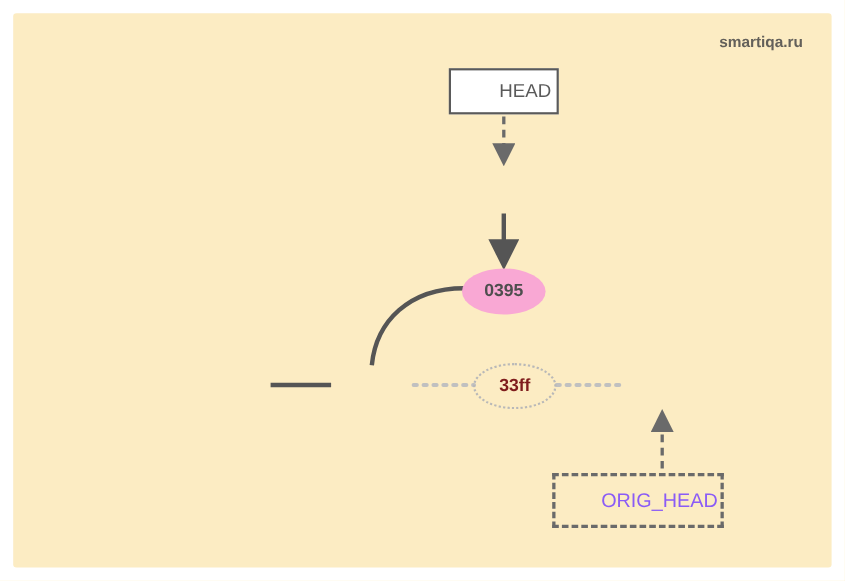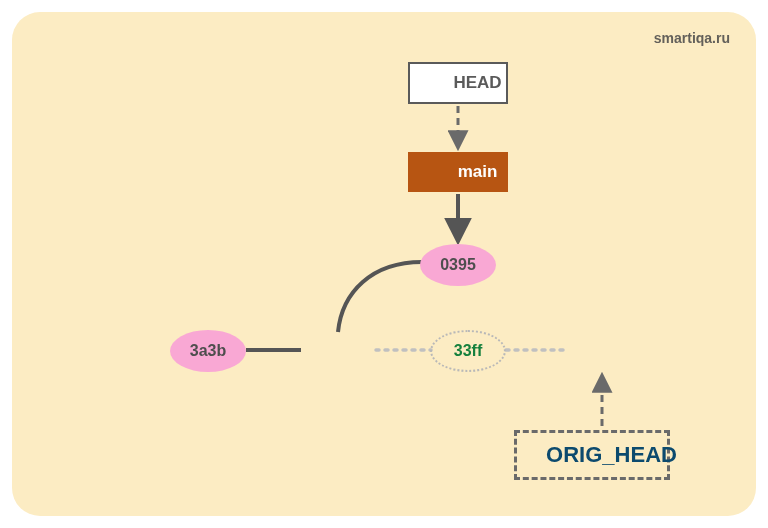--- a/index.html
+++ b/index.html
@@ -7,37 +7,37 @@
       width: 768px;
       height: 528px;
       background: #ffffff;
       font-family: Arial, Helvetica, sans-serif;
       padding: 12px;
     }
     .canvas {
       width: 100%;
       height: 100%;
       background: #fcecc3;
-      border-radius: 28px;
+      border-radius: 3px;
       position: relative;
     }
     .watermark {
       position: absolute;
       top: 18px;
       right: 26px;
       color: #63605a;
       font-size: 14px;
       font-weight: 600;
     }
     .box {
       position: absolute;
       display: flex;
       align-items: center;
       justify-content: center;
-      font-weight: 700;
+      font-weight: 400;
       padding-left: 39px;
     }
     .head-box {
       left: 396px;
       top: 50px;
       width: 100px;
       height: 42px;
       border: 2px solid #5a5a5a;
       background: #ffffff;
       color: #5a5a5a;
@@ -46,48 +46,48 @@
     .main-box {
       left: 396px;
       top: 140px;
       width: 100px;
       height: 40px;
       background: #b75512;
       color: #ffffff;
       font-size: 17px;
     }
     .orig-head-box {
-      left: 502px;
+      left: 490px;
       top: 418px;
       width: 156px;
       height: 50px;
       border: 3px dashed #6a6a6a;
-      color: #0c4a6e;
-      font-size: 22px;
+      color: #8b5cf6;
+      font-size: 18px;
       background: transparent;
     }
     .commit {
       position: absolute;
       width: 76px;
       height: 42px;
       border-radius: 50%;
       display: flex;
       align-items: center;
       justify-content: center;
       font-weight: 700;
       font-size: 16px;
     }
     .commit.solid {
       background: #f9a8d4;
       color: #4e4e4e;
     }
     .commit.ghost {
       background: transparent;
       border: 2.5px dotted #b8b8b8;
-      color: #15803d;
+      color: #7f1d1d;
     }
     svg.connectors {
       position: absolute;
       inset: 0;
       width: 100%;
       height: 100%;
       pointer-events: none;
     }
   </style>
 </head>
@@ -110,21 +110,19 @@
     <line x1="446" y1="94" x2="446" y2="135" stroke="#6a6a6a" stroke-width="3" stroke-dasharray="7 5" marker-end="url(#arrow-dash)"></line>
     <line x1="446" y1="182" x2="446" y2="228" stroke="#555" stroke-width="4" marker-end="url(#arrow-solid)"></line>
     <path d="M 410 250 C 360 250, 330 280, 326 320" stroke="#555" stroke-width="4" fill="none"></path>
     <line x1="234" y1="338" x2="289" y2="338" stroke="#555" stroke-width="4"></line>
     <line x1="364" y1="338" x2="419" y2="338" stroke="#c0c0c0" stroke-width="3.5" stroke-dasharray="3 6" stroke-linecap="round"></line>
     <line x1="494" y1="338" x2="551" y2="338" stroke="#c0c0c0" stroke-width="3.5" stroke-dasharray="3 6" stroke-linecap="round"></line>
     <line x1="590" y1="414" x2="590" y2="364" stroke="#6a6a6a" stroke-width="3" stroke-dasharray="7 5" marker-end="url(#arrow-dash)"></line>
   </svg>
 
   <div class="box head-box">HEAD</div>
-  <div class="box main-box">main</div>
 
   <div class="commit solid" style="left:408px; top:232px">0395</div>
-  <div class="commit solid" style="left:158px; top:318px">3a3b</div>
   <div class="commit ghost" style="left:418px; top:318px">33ff</div>
 
   <div class="box orig-head-box">ORIG_HEAD</div>
 
 </div>
 
 </body></html>

